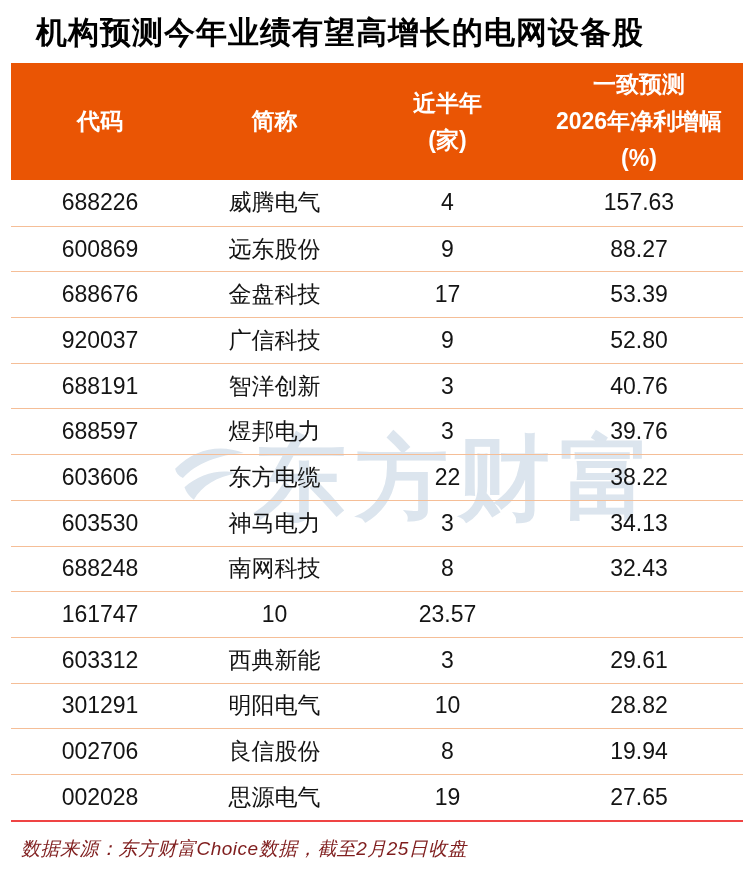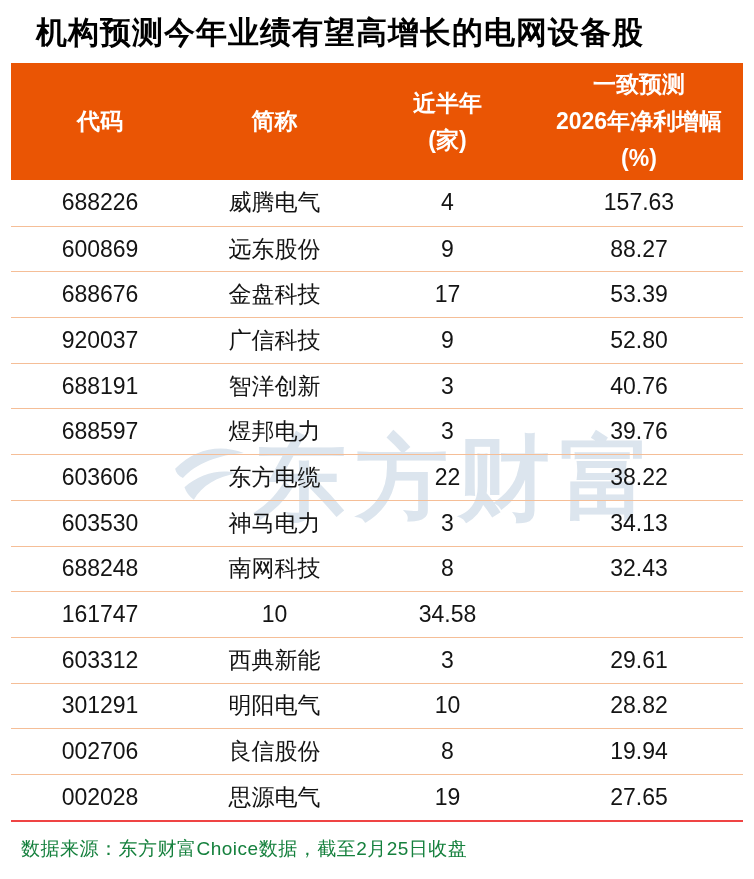--- a/index.html
+++ b/index.html
@@ -75,22 +75,23 @@
     text-align: center;
     font-size: 23px;
     color: #141414;
   }
 
   .footer {
     position: relative;
     z-index: 1;
     margin: 14px 0 0 21px;
     font-size: 19px;
-    color: #15803d;
+    color: #7f1d1d;
     letter-spacing: 0.5px;
+    font-style: italic;
   }
 </style>
 </head>
 <body>
 
 <div class="page">
 
   <div class="title">机构预测今年业绩有望高增长的电网设备股</div>
 
   <div class="watermark">
@@ -172,21 +173,21 @@
   </div>
         <div class="tr">
     <div class="td">688248</div>
     <div class="td">南网科技</div>
     <div class="td">8</div>
     <div class="td">32.43</div>
   </div>
         <div class="tr">
     <div class="td">161747</div>
     <div class="td">10</div>
-    <div class="td">34.58</div>
+    <div class="td">23.57</div>
   </div>
         <div class="tr">
     <div class="td">603312</div>
     <div class="td">西典新能</div>
     <div class="td">3</div>
     <div class="td">29.61</div>
   </div>
         <div class="tr">
     <div class="td">301291</div>
     <div class="td">明阳电气</div>

